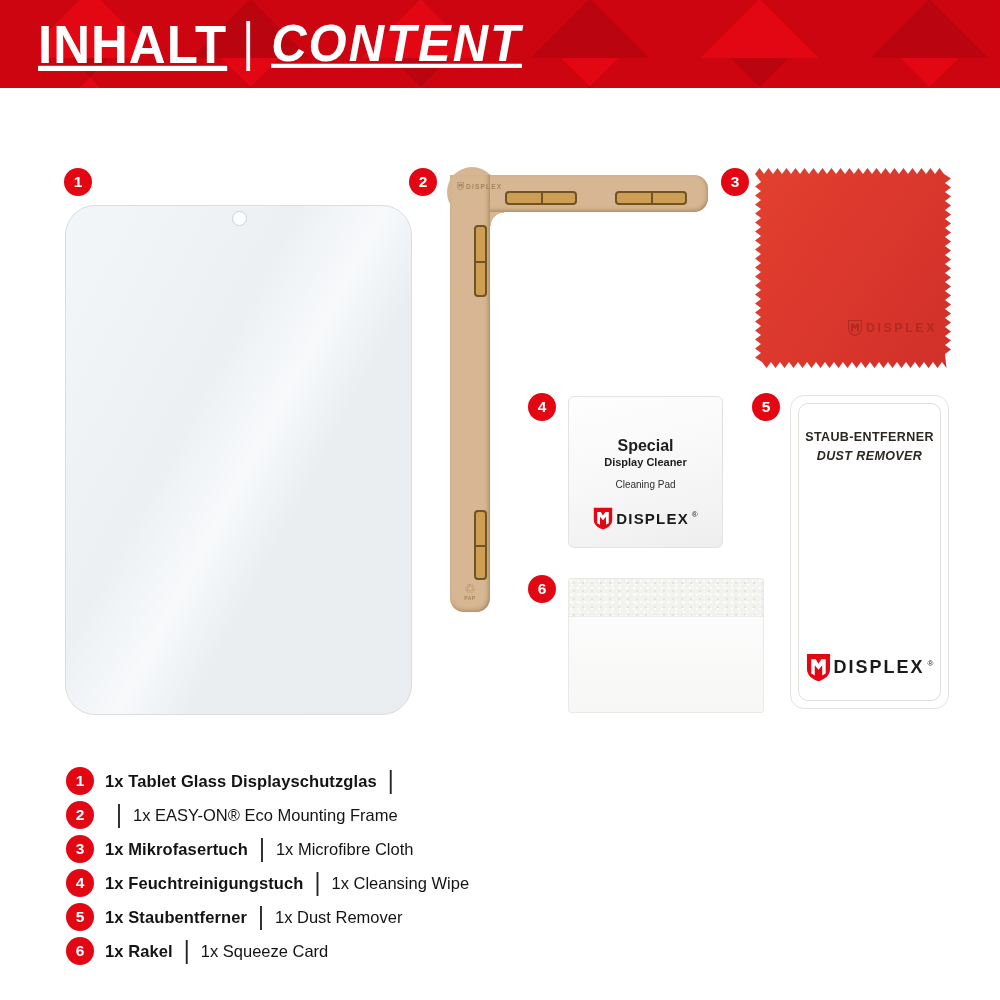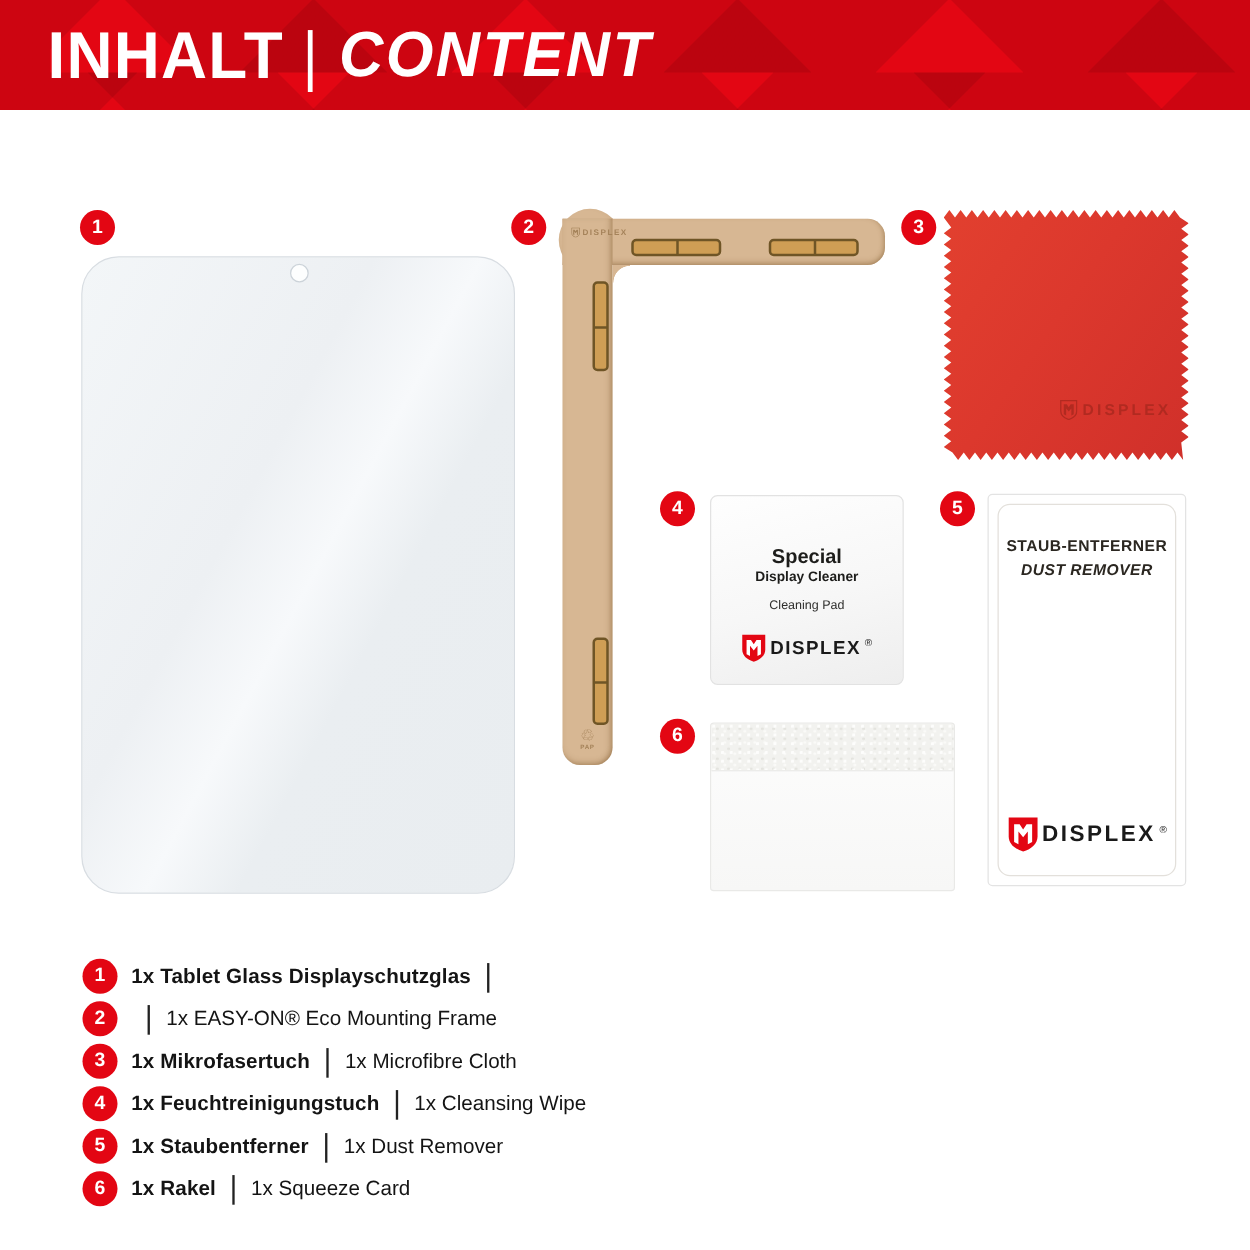--- a/index.html
+++ b/index.html
@@ -9,21 +9,21 @@
   
   .banner{
     position:absolute;left:0;top:0;width:1000px;height:88px;
     background-color:#e30613;
     background-image:
       repeating-linear-gradient(45deg, rgba(90,0,6,.16) 0 120px, transparent 120px 240px),
       repeating-linear-gradient(-45deg, rgba(90,0,6,.16) 0 120px, transparent 120px 240px);
     background-position:140px -30px, 40px -30px;
     display:flex;align-items:center;
   }
-  .title{display:flex;align-items:center;margin-left:38px;color:#fff;white-space:nowrap;}
+  .title{display:flex;margin-left:38px;color:#fff;white-space:nowrap;text-decoration:underline;}
   .t-de{font-size:51px;font-weight:800;letter-spacing:1px;transform:scaleY(1.04);}
   .t-sep{font-size:46px;font-weight:300;margin:0 17px 0 15px;transform:scaleY(1.15);}
   .t-en{font-size:49px;font-weight:600;font-style:italic;letter-spacing:2px;transform:scaleY(1.04);}
 
   
   .badge{
     position:absolute;width:28px;height:28px;border-radius:50%;
     background:#e30613;color:#fff;font-size:15.5px;font-weight:700;
     display:flex;align-items:center;justify-content:center;
   }
@@ -90,21 +90,21 @@
   }
   .s-t1{margin-top:39px;font-size:16px;font-weight:800;line-height:1.25;}
   .s-t2{font-size:11px;font-weight:700;line-height:1.25;}
   .s-sub{margin-top:9px;font-size:10px;font-weight:500;color:#2e2e2c;}
   .sachet .logo-row{margin-top:17px;}
   .sachet .logo-row svg{width:20px;height:23px;}
   .sachet .logo-text{font-size:15px;}
 
   
   .dust{
-    position:absolute;left:790px;top:395px;width:157px;height:312px;border-radius:4px;
+    position:absolute;left:790px;top:395px;width:157px;height:312px;border-radius:14px;
     background:#ffffff;border:1px solid #e3e3e3;text-align:center;color:#2b2721;
   }
   .dust::before{content:"";position:absolute;left:7px;top:7px;right:7px;bottom:7px;
     border:1px solid #e3e0db;border-radius:10px;}
   .d-t1{margin-top:32px;font-size:12.5px;font-weight:800;letter-spacing:.4px;line-height:1.5;}
   .d-t2{font-size:12.5px;font-weight:800;letter-spacing:.4px;line-height:1.5;font-style:italic;}
   .dust .logo-row{position:absolute;left:0;right:0;bottom:26px;}
   .dust .logo-row svg{width:25px;height:29px;}
   .dust .logo-text{font-size:18px;letter-spacing:2px;}
 

